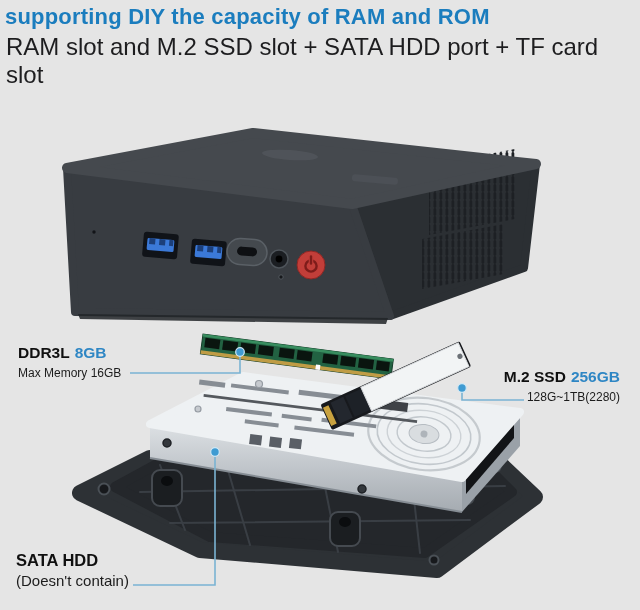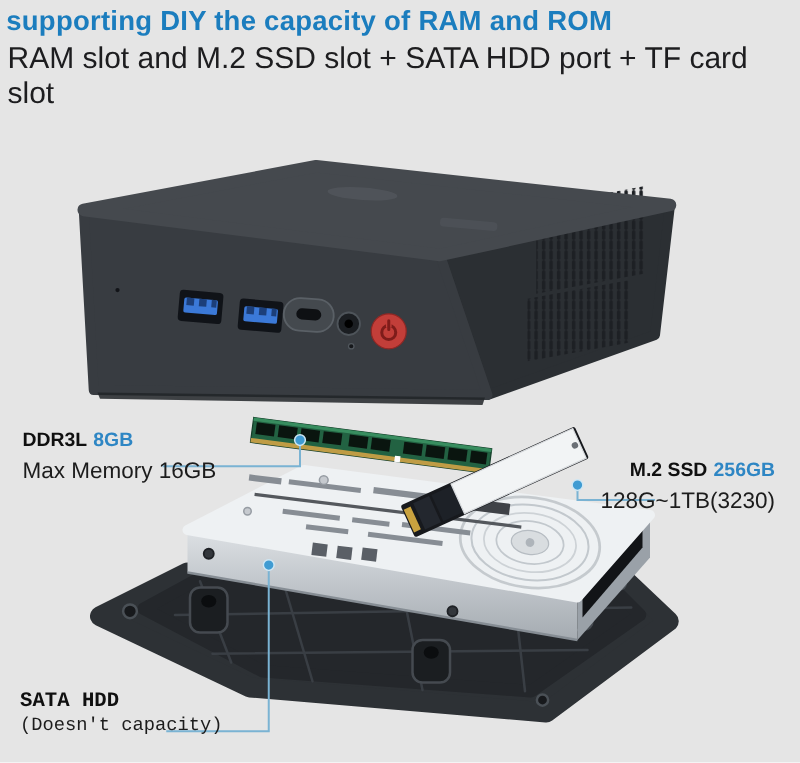--- a/index.html
+++ b/index.html
@@ -5,24 +5,24 @@
   html,body{margin:0;padding:0;background:#ffffff;}
   .page{position:relative;width:640px;height:610px;background:#e5e5e5;overflow:hidden;
         font-family:"Liberation Sans",sans-serif;}
   .hdr{position:absolute;left:5px;top:4px;width:630px;}
   .title{margin:0;font-size:22px;font-weight:bold;color:var(--title_blue,#1b7dbe);letter-spacing:0.2px;}
   .subtitle{margin:3px 0 0 1px;font-size:24px;font-weight:normal;color:#1d1d1f;}
   .scene{position:absolute;left:0;top:0;width:640px;height:610px;}
   .label{position:absolute;color:#151515;}
   .l1{font-size:15.5px;font-weight:bold;color:#101010;white-space:nowrap;}
   .l1 .blue{color:var(--accent_blue,#2e86c4);margin-left:5px;text-align:right;}
-  .l2{font-size:18px;margin-top:4px;white-space:nowrap;color:#1c1c1c;}
+  .l2{font-size:12px;margin-top:4px;white-space:nowrap;color:#1c1c1c;}
   #ram-label{left:18px;top:344px;}
   #ssd-label{right:20px;top:368px;text-align:right;}
-  #hdd-label{left:16px;top:551px;font-family:Liberation Mono, monospace;}
+  #hdd-label{left:16px;top:551px;}
   #hdd-label .l1{font-size:16.5px;}
   #hdd-label .l2{font-size:15px;margin-top:3px;}
   #hdd-label .l3{font-size:15px;margin-top:2px;white-space:nowrap;color:#1c1c1c;}
 </style>
 </head>
 <body>
 
 <div class="page">
 
   <div class="hdr">
@@ -201,21 +201,21 @@
     </g>
   </svg>
 
   <div class="label" id="ram-label">
     <div class="l1"><span>DDR3L</span><span class="blue">8GB</span></div>
     <div class="l2">Max Memory 16GB</div>
   </div>
 
   <div class="label" id="ssd-label">
     <div class="l1"><span>M.2 SSD</span><span class="blue">256GB</span></div>
-    <div class="l2">128G~1TB(3230)</div>
+    <div class="l2">128G~1TB(2280)</div>
   </div>
 
   <div class="label" id="hdd-label">
     <div class="l1">SATA HDD</div>
-    <div class="l3">(Doesn't capacity)</div>
+    <div class="l3">(Doesn't contain)</div>
   </div>
 
 </div>
 
 </body></html>

